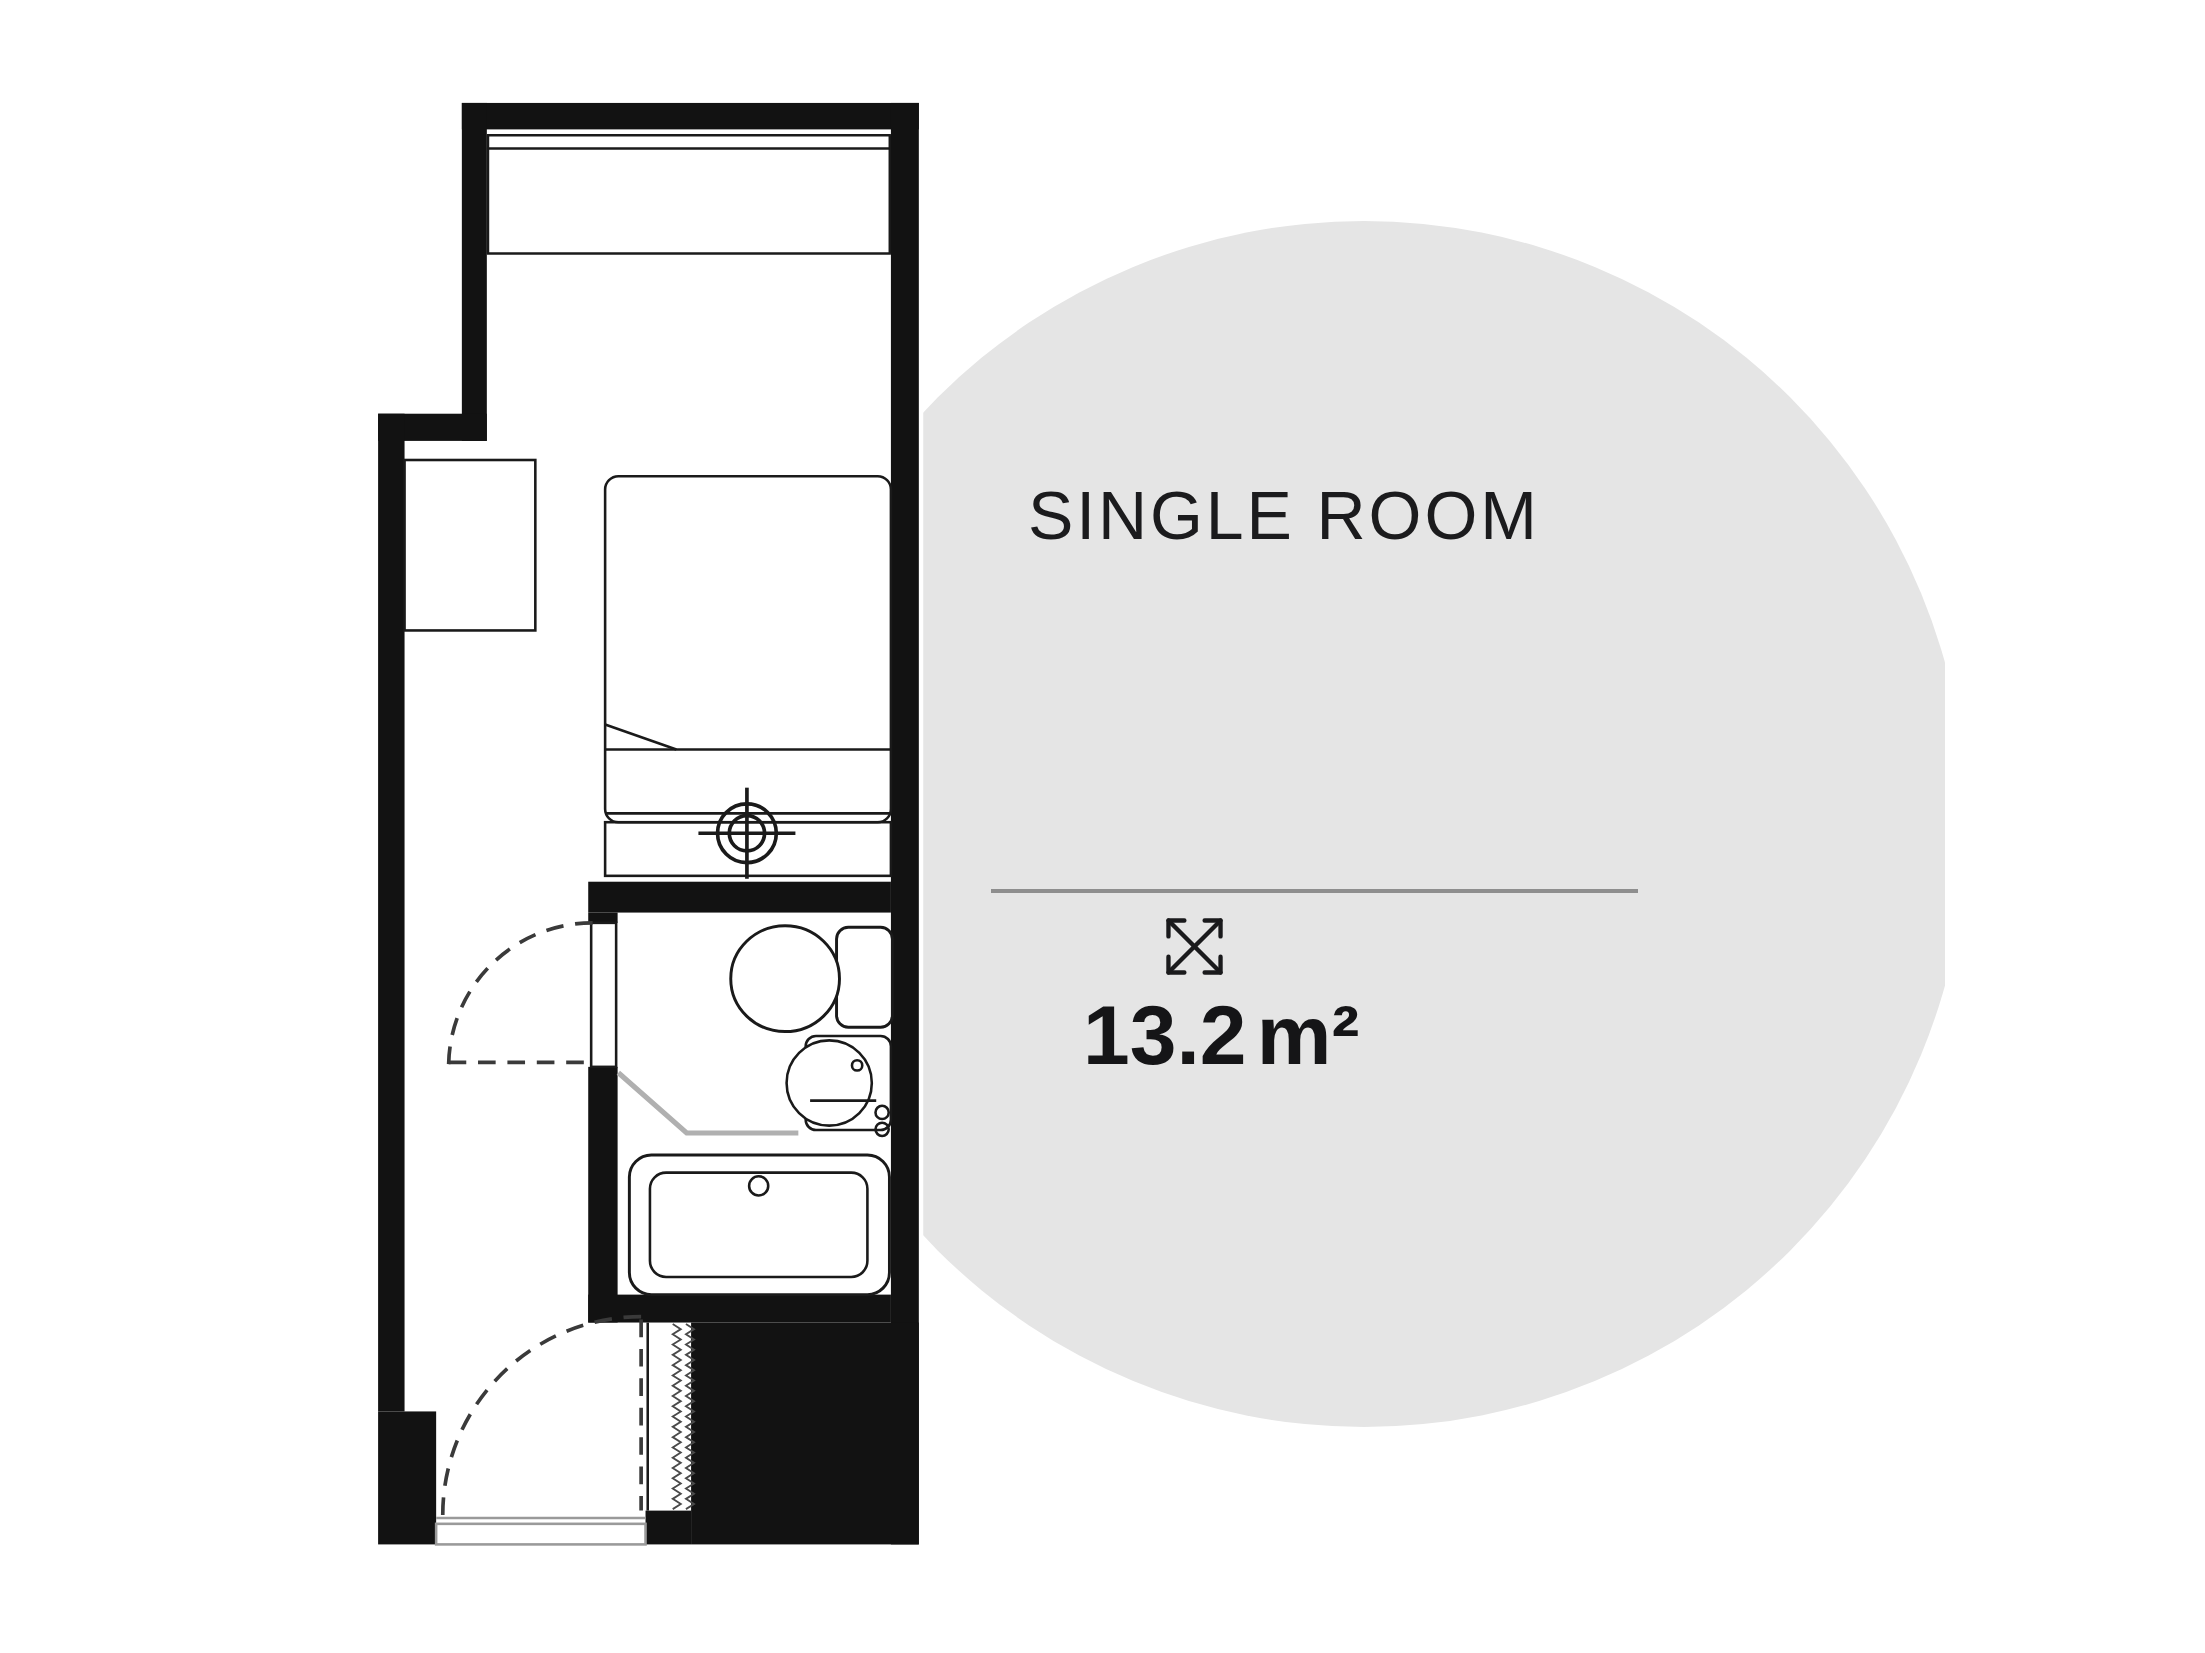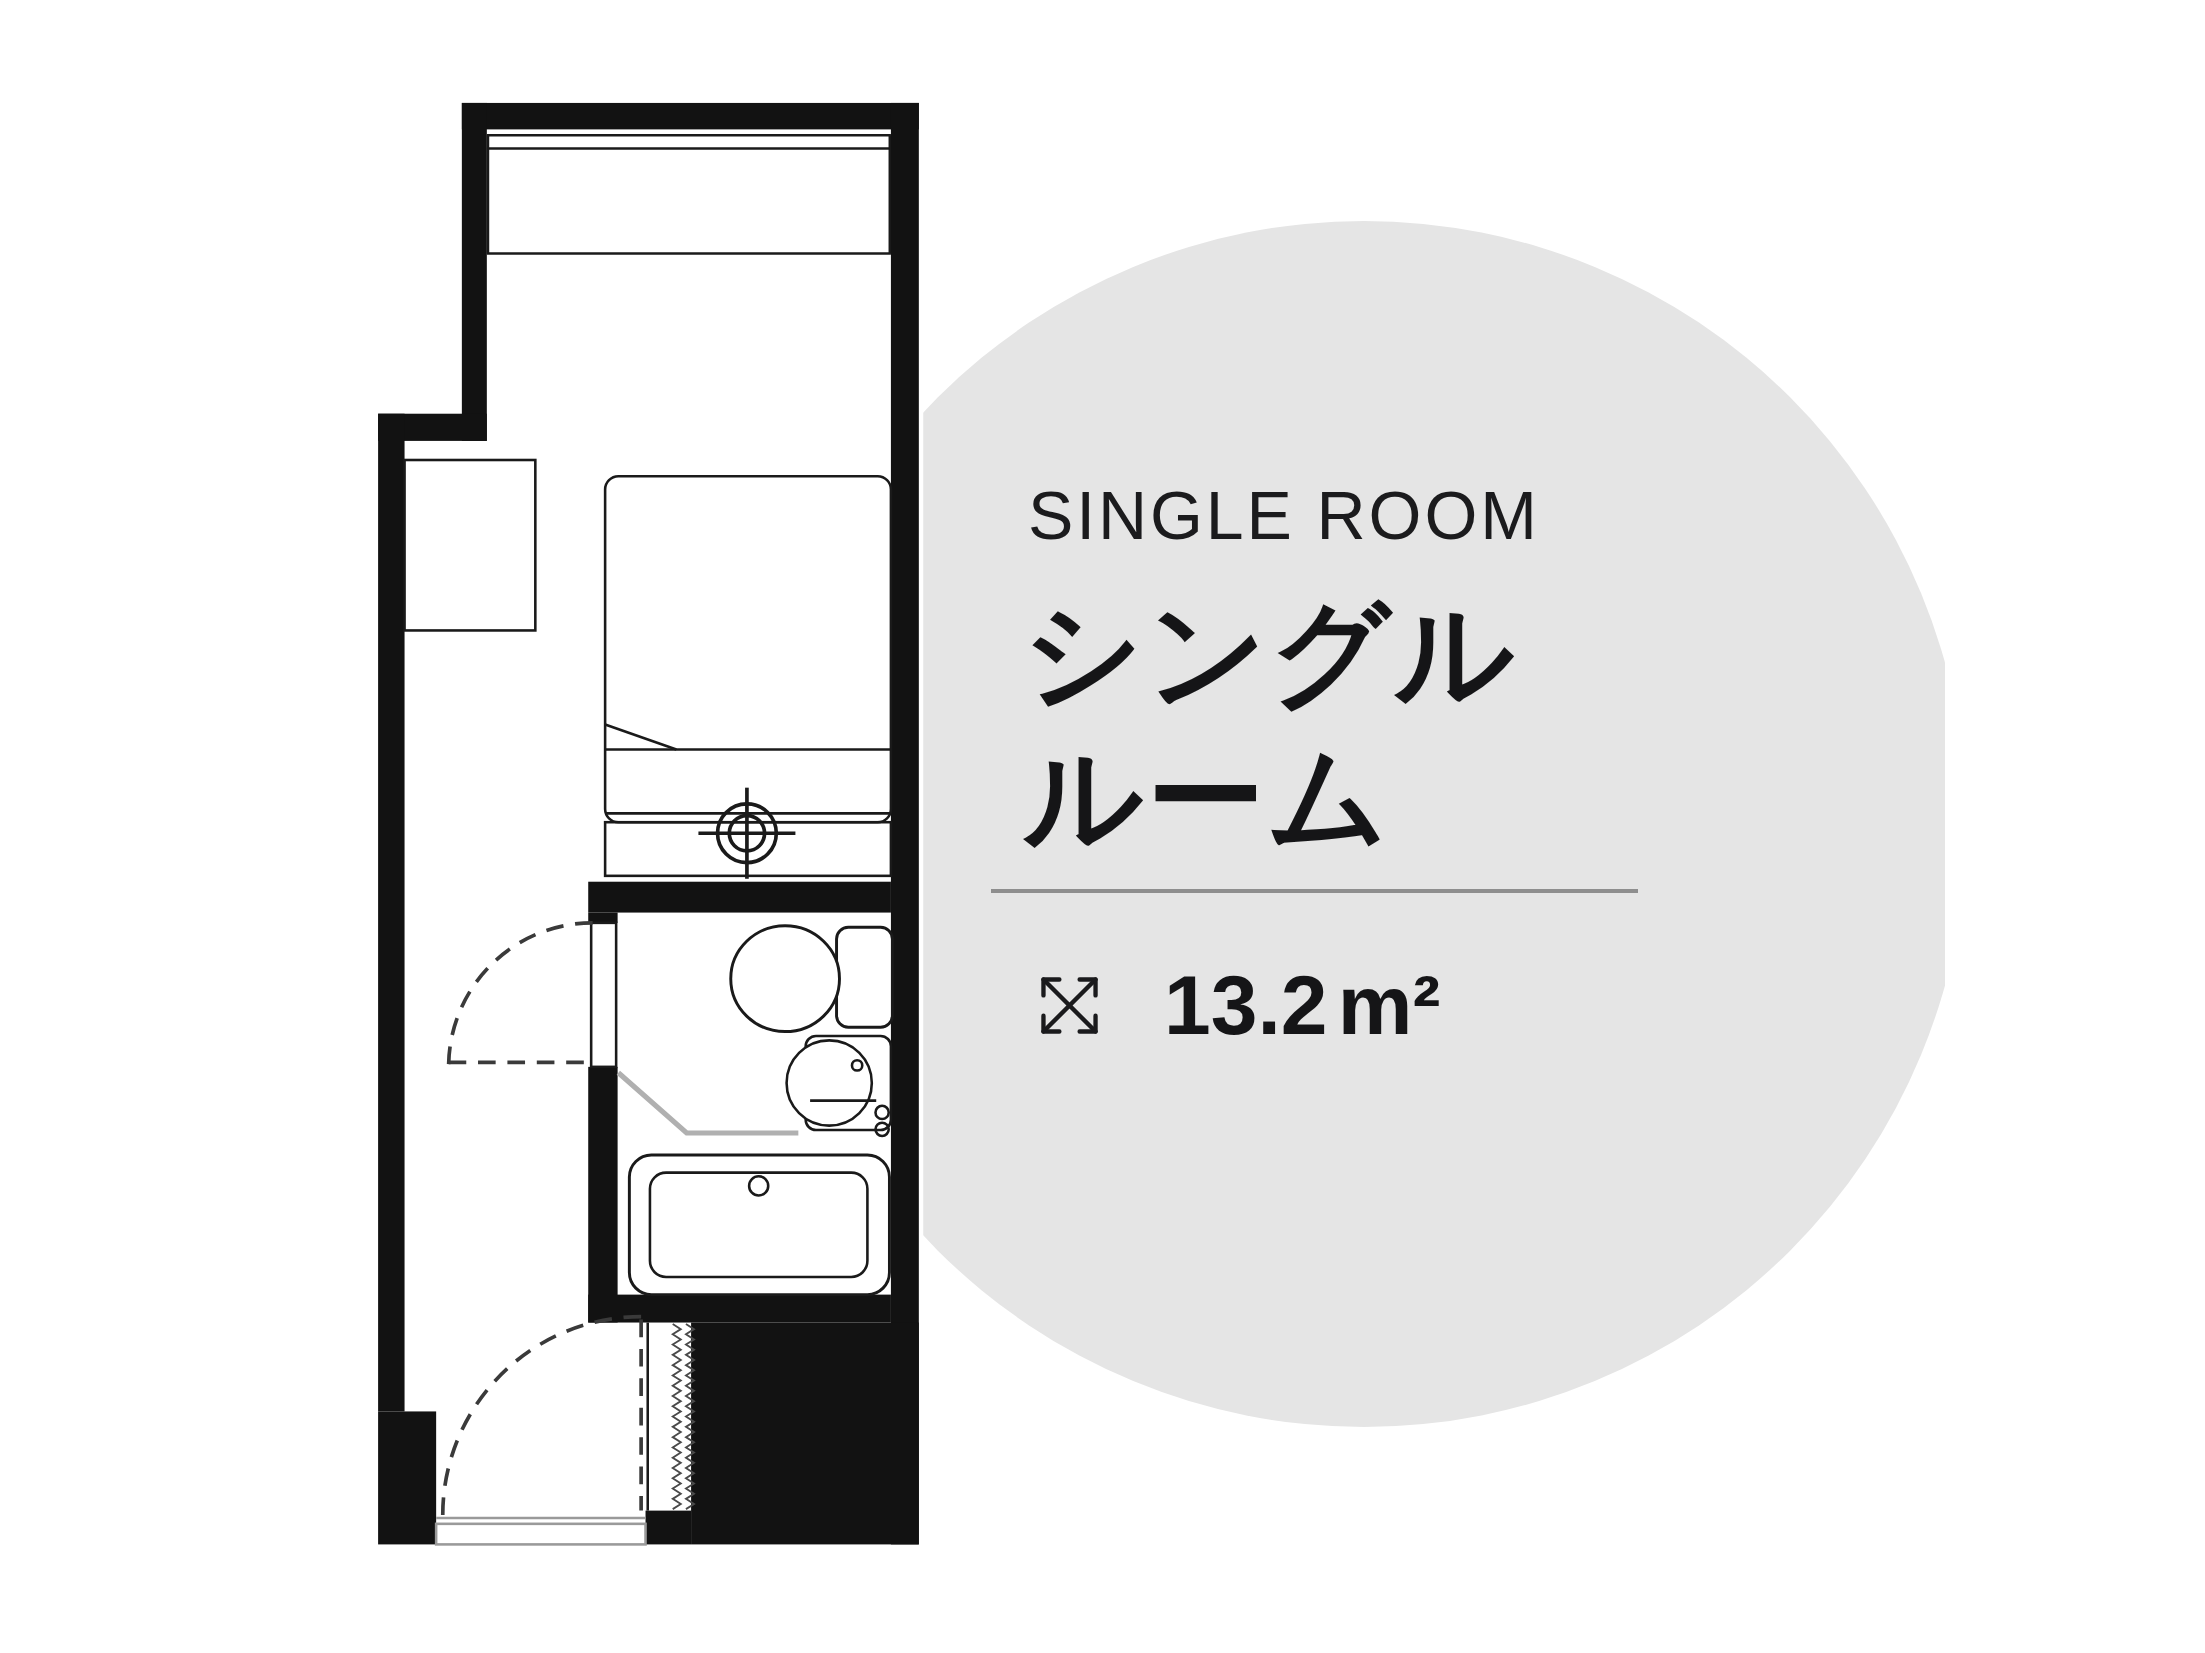--- a/index.html
+++ b/index.html
@@ -11,21 +11,21 @@
   
   .floorplan{position:absolute;left:359px;top:85px;width:576px;height:1470px;z-index:1;}
   
   .panel{position:absolute;left:0;top:0;width:2205px;height:1654px;z-index:2;pointer-events:none;}
   .eyebrow{position:absolute;left:1028px;top:476px;font-size:68px;font-weight:500;
            letter-spacing:2.9px;color:#1b1b1d;white-space:nowrap;}
   .title-ja{position:absolute;left:1023px;top:582px;font-size:118px;font-weight:800;
             line-height:1.22;letter-spacing:2.9px;color:#151517;margin:0;white-space:nowrap;}
   .divider{position:absolute;left:991px;top:889px;width:647px;height:3.7px;background:#8e8e8e;}
   .spec-row{position:absolute;display:flex;align-items:center;}
-  .area-row{left:1029px;top:957px;}
+  .area-row{left:1029px;top:906px;flex-direction:column;}
   .cap-row{left:1039px;top:1086px;}
   .spec-icon{flex:0 0 auto;}
   .spec-text{white-space:nowrap;}
   .area-row .spec-text{margin-left:54px;font-size:84px;font-weight:700;color:#151517;}
   .unit-m2{margin-left:10.3px;}
   .cap-row .spec-text{margin-left:65px;font-size:91px;font-weight:700;color:#151517;}
   .unit-mei{font-size:59px;margin-left:7.4px;}
   
   .ink{fill:#121212;}
   .ln{stroke:#1a1a1a;stroke-width:3.5;fill:none;}
@@ -119,21 +119,20 @@
 
     <g>
       <line class="ln" x1="881" y1="1800" x2="881" y2="2056" stroke-width="3"></line>
       <path class="zig" d="M915,1802 l11,7 l-11,7 l11,7 l-11,7 l11,7 l-11,7 l11,7 l-11,7 l11,7 l-11,7 l11,7 l-11,7 l11,7 l-11,7 l11,7 l-11,7 l11,7 l-11,7 l11,7 l-11,7 l11,7 l-11,7 l11,7 l-11,7 l11,7 l-11,7 l11,7 l-11,7 l11,7 l-11,7 l11,7 l-11,7 l11,7 l-11,7 l11,7 l-11,7"></path>
       <path class="zig" d="M933,1802 l11,7 l-11,7 l11,7 l-11,7 l11,7 l-11,7 l11,7 l-11,7 l11,7 l-11,7 l11,7 l-11,7 l11,7 l-11,7 l11,7 l-11,7 l11,7 l-11,7 l11,7 l-11,7 l11,7 l-11,7 l11,7 l-11,7 l11,7 l-11,7 l11,7 l-11,7 l11,7 l-11,7 l11,7 l-11,7 l11,7 l-11,7 l11,7 l-11,7"></path>
     </g>
   </svg>
 
   <section class="panel">
     <div class="eyebrow">SINGLE ROOM</div>
-    <h1 class="title-ja"><span>シングル</span><br><span>ルーム</span></h1>
     <div class="divider"></div>
 
     <div class="spec-row area-row">
       <svg class="spec-icon" width="81" height="81" viewBox="0 0 112 112" xmlns="http://www.w3.org/2000/svg">
         <g stroke="#1a1a1c" stroke-width="6" fill="none" stroke-linecap="round" stroke-linejoin="round">
           <line x1="20" y1="20" x2="92" y2="92"></line>
           <line x1="92" y1="20" x2="20" y2="92"></line>
           <path d="M20,42 L20,20 L42,20"></path>
           <path d="M70,20 L92,20 L92,42"></path>
           <path d="M92,70 L92,92 L70,92"></path>

